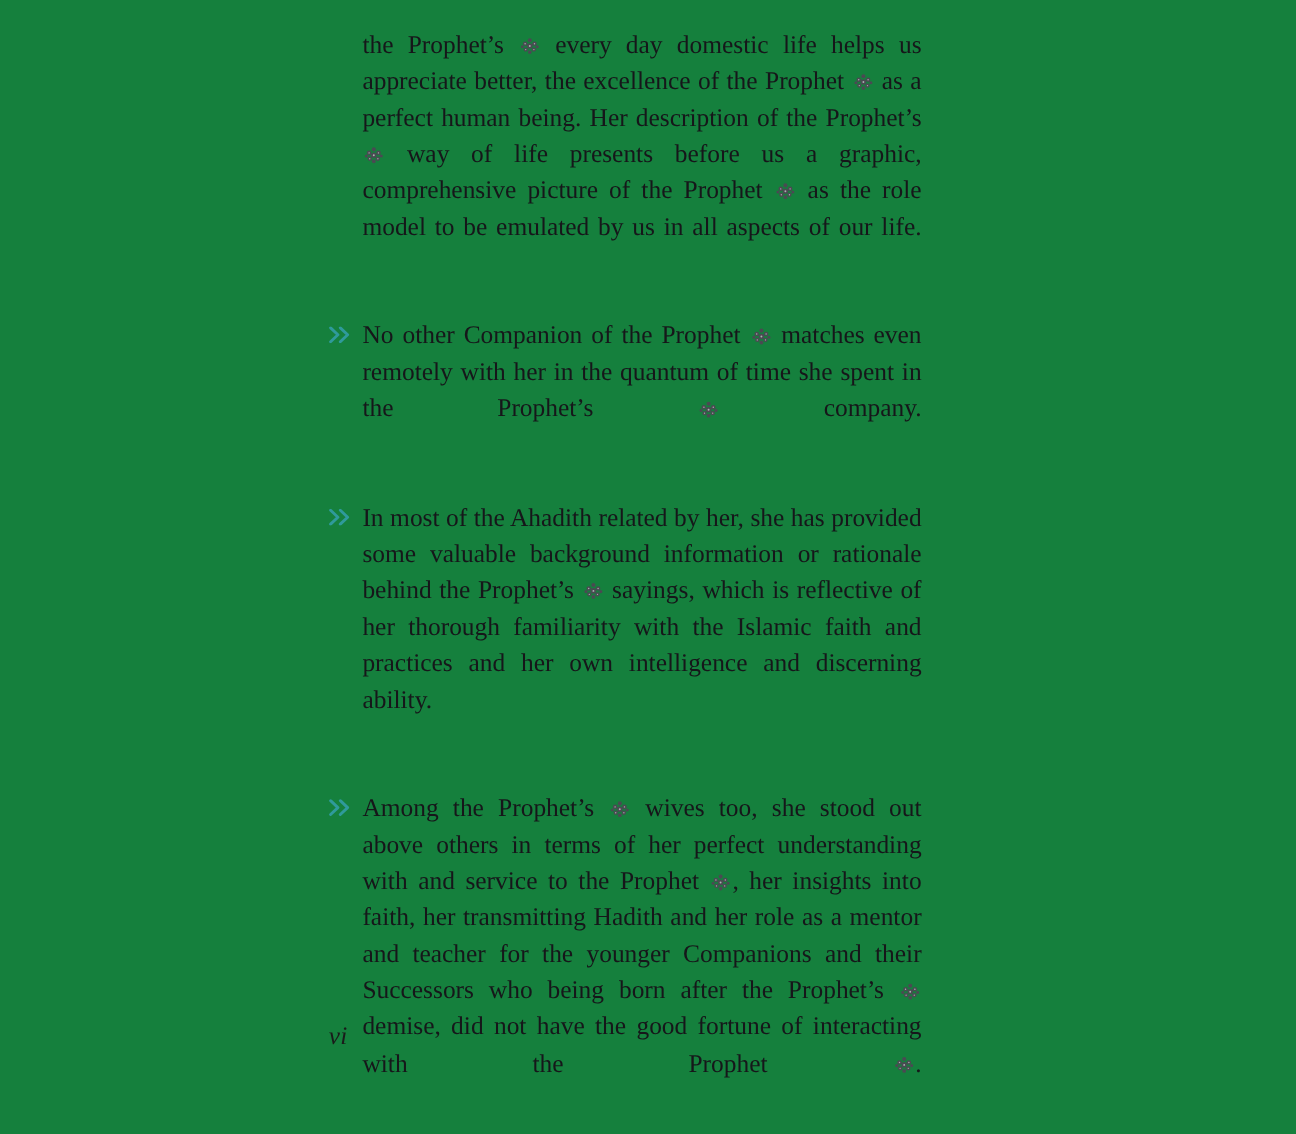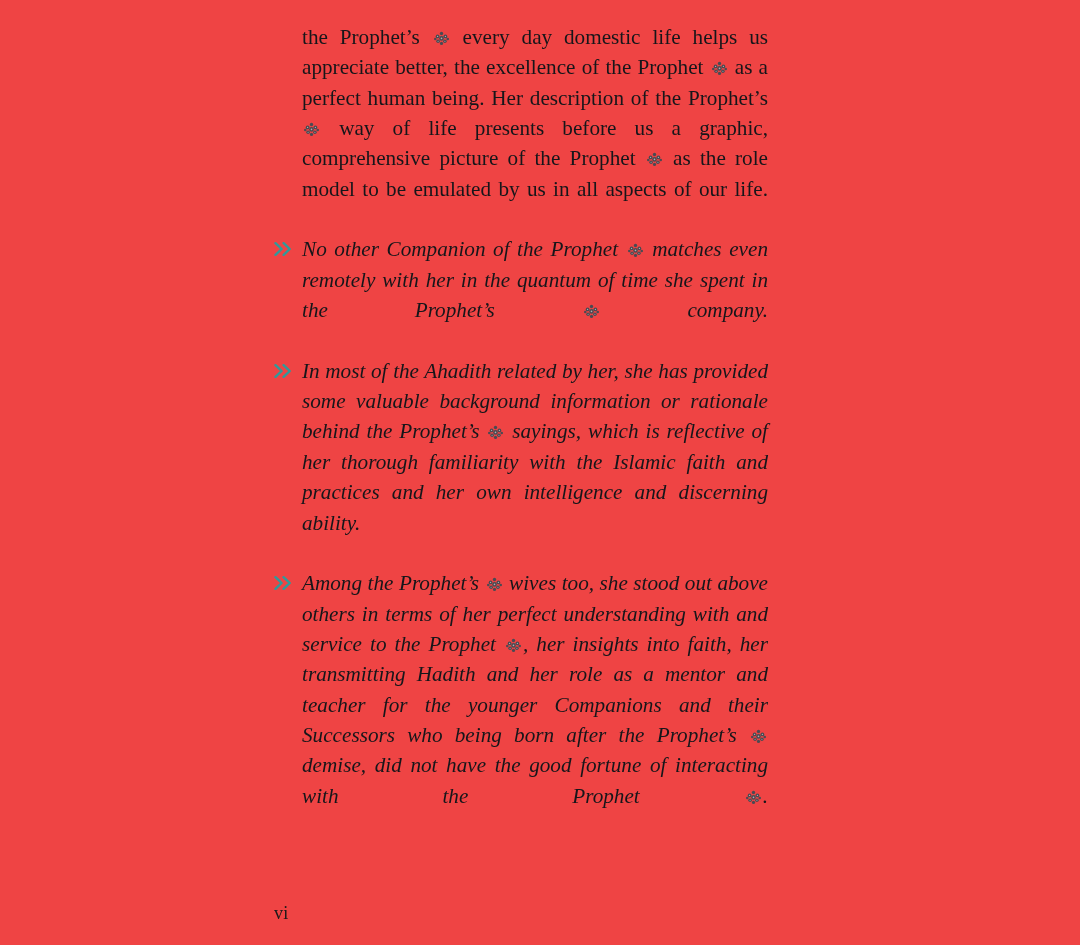--- a/index.html
+++ b/index.html
@@ -14,21 +14,21 @@
     overflow: hidden;
     font-family: "Liberation Serif", "DejaVu Serif", serif;
     color: #1a1a1a;
     -webkit-font-smoothing: antialiased;
   }
 
   .page {
     position: relative;
     width: 1080px;
     height: 945px;
-    background: #ef4444;
+    background: #15803d;
   }
 
   
   .type-area {
     position: absolute;
     left: 274px;
     top: 22px;
     width: 494px;
   }
 
@@ -47,21 +47,21 @@
   
   .para.cont {
     margin-left: 28px;
     width: 466px;
   }
 
   
   .para.bullet {
     margin-left: 28px;
     width: 466px;
-    font-style: italic;
+    margin-top: 30px;
   }
 
   .para.bullet .marker {
     position: absolute;
     left: -28px;
     top: 0;
     width: 22px;
     line-height: 30.35px;
     font-size: 21px;
     color: #2f9a9b;
@@ -89,26 +89,27 @@
     margin: 0 1px;
     position: relative;
     top: 1px;
   }
   .honorific svg { display: block; }
 
   
   .folio {
     position: absolute;
     left: 274px;
-    top: 902px;
-    font-size: 18px;
+    top: 852px;
+    font-size: 21px;
     line-height: 22px;
     color: #1a1a1a;
     font-family: "Liberation Serif", "DejaVu Serif", serif;
     letter-spacing: 0.3px;
+    font-style: italic;
   }
 </style>
 </head>
 <body>
 
 <div class="page">
 
   <div class="type-area">
 
     <div class="para cont">

